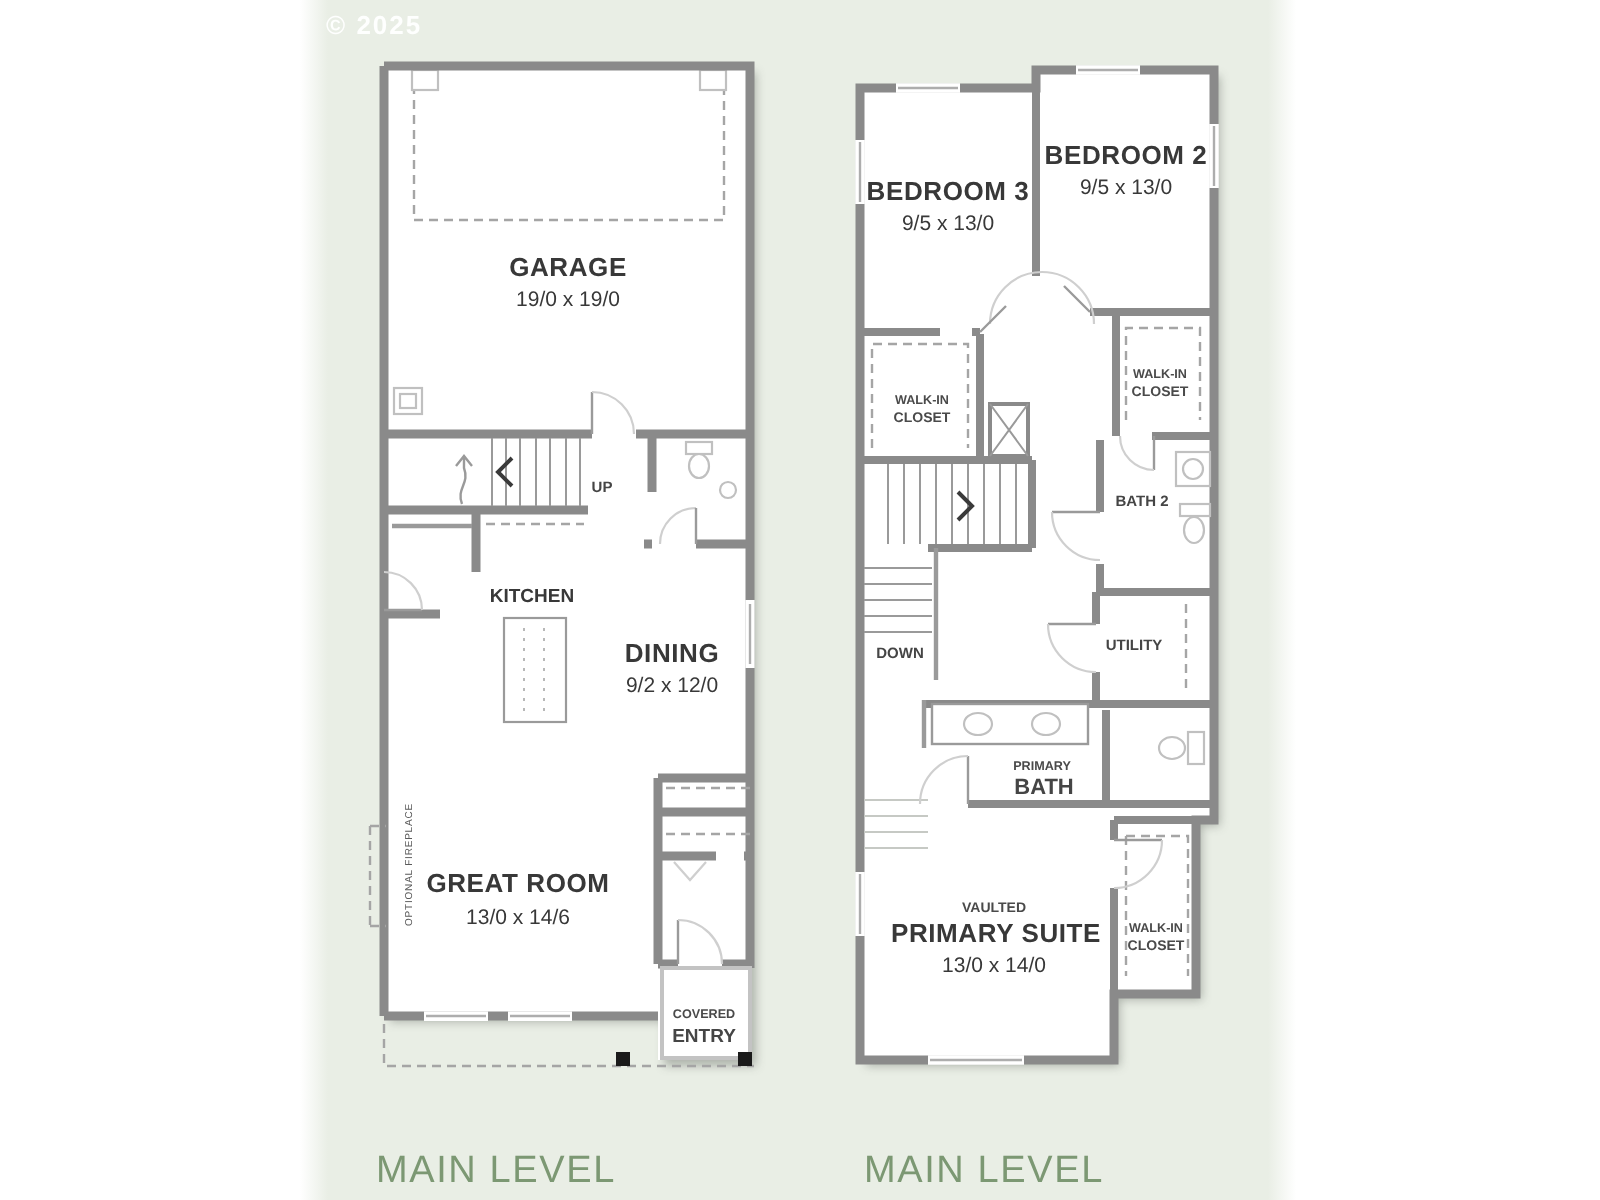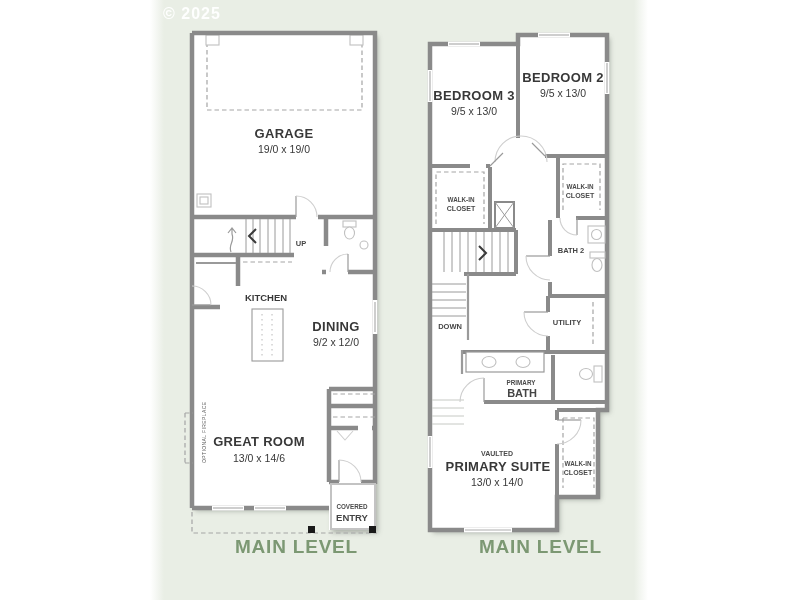--- a/index.html
+++ b/index.html
@@ -9,26 +9,26 @@
     font-family:"Liberation Sans", sans-serif;
   }
   .panel{
     position:absolute;top:0;left:150px;width:498px;height:600px;
     background:linear-gradient(to right,
       rgba(233,238,229,0) 0px, #e9eee5 14px,
       #e9eee5 484px, rgba(233,238,229,0) 498px);
   }
   .watermark{
     position:absolute;left:163px;top:5px;
-    color:rgba(255,255,255,0.95);font-size:16px;font-weight:bold;
+    color:rgba(255,255,255,0.95);font-size:13px;font-weight:bold;
     letter-spacing:1px;
   }
   .level-label{
-    position:absolute;top:536px;width:170px;text-align:right;
-    font-size:19px;font-weight:bold;letter-spacing:0.8px;color:#7c9873;
+    position:absolute;top:575px;width:170px;text-align:left;
+    font-size:19px;font-weight:normal;letter-spacing:0.8px;color:#7c9873;
   }
   #main-level-label{left:188px;}
   #upper-level-label{left:432px;}
   svg{position:absolute;left:0;top:0;}
   .footprint{fill:#ffffff;filter:drop-shadow(3px 3px 2.5px rgba(40,45,40,0.30));}
   .wall{stroke:#8a8a8a;stroke-width:4.5;fill:none;stroke-linecap:butt;}
   .wall-thin{stroke:#9a9a9a;stroke-width:2.2;fill:none;}
   .dash{stroke:#a5a5a5;stroke-width:1.2;fill:none;stroke-dasharray:4.5,3;}
   .tread{stroke:#9a9a9a;stroke-width:1;fill:none;}
   .open-line{stroke:#c6c9c4;stroke-width:1;fill:none;}

